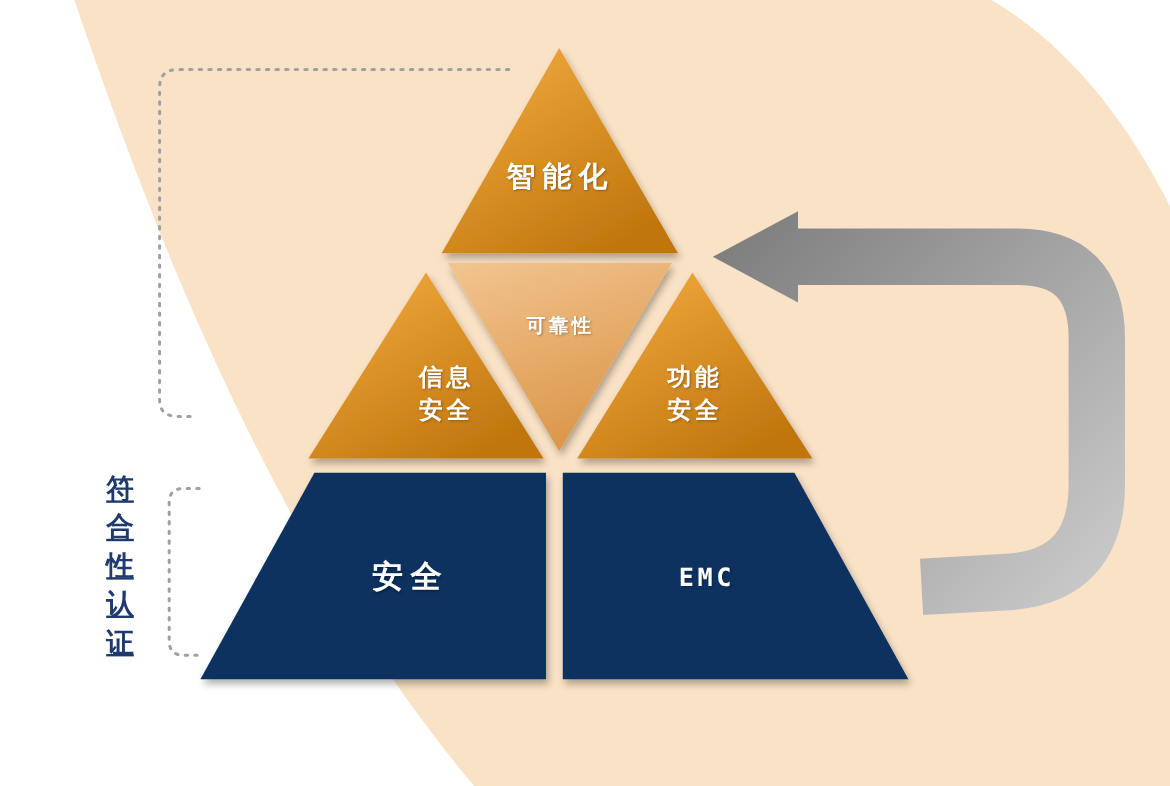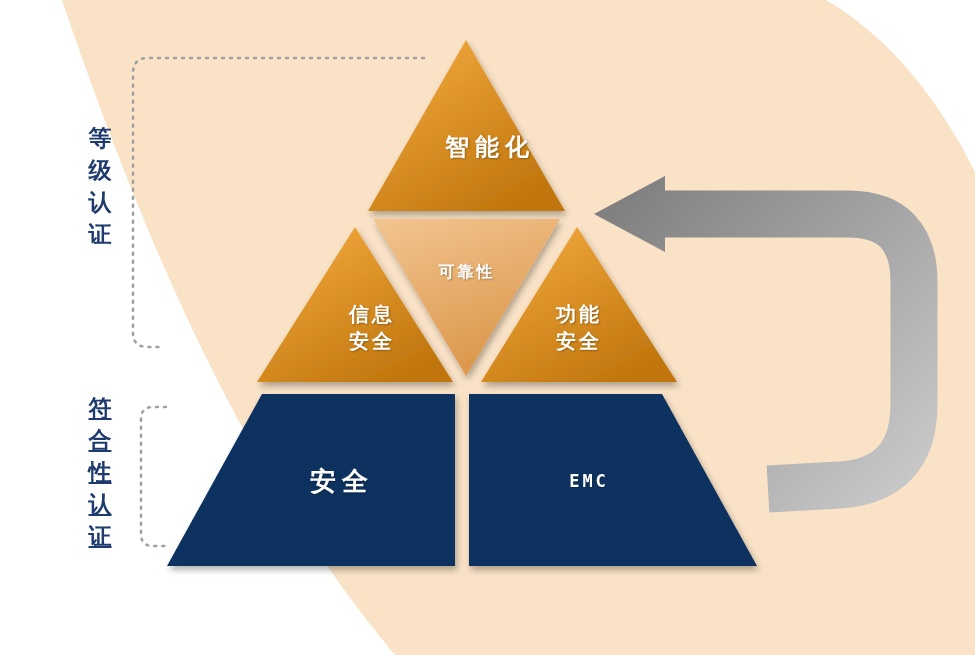--- a/index.html
+++ b/index.html
@@ -13,25 +13,25 @@
   svg.layer{position:absolute;left:0;top:0;width:975px;height:655px;}
   .lbl{
     position:absolute;
     transform:translate(-50%,-50%);
     color:#ffffff;
     font-weight:700;
     text-align:center;
     white-space:nowrap;
     text-shadow:1px 1px 2px rgba(0,0,0,0.30);
   }
-  .lbl-top{font-size:24px;letter-spacing:6px;margin-left:23px;}
+  .lbl-top{font-size:24px;letter-spacing:6px;}
   .lbl-mid{font-size:20px;letter-spacing:3px;line-height:27px;}
   .lbl-mid2{font-size:16px;letter-spacing:3px;}
   .lbl-base{font-size:26px;letter-spacing:6px;}
-  .lbl-emc{font-size:17px;letter-spacing:3px;font-family:"DejaVu Sans Mono","Liberation Mono",monospace;text-align:right;}
+  .lbl-emc{font-size:21px;letter-spacing:3px;font-family:"DejaVu Sans Mono","Liberation Mono",monospace;text-align:right;}
   .v-lbl{
     position:absolute;
     width:28px;
     color:#1e3a6e;
     font-weight:700;
     font-size:23px;
     line-height:32px;
     text-align:center;
     word-break:break-all;
   }
@@ -90,17 +90,16 @@
 
   <div class="lbl lbl-mid" style="left:579px;top:328px;">
     <div>功能</div>
     <div>安全</div>
   </div>
 
   <div class="lbl lbl-base" style="left:342px;top:481px;">安全</div>
 
   <div class="lbl lbl-emc" style="left:589px;top:481px;">EMC</div>
 
-  <div class="v-lbl" style="left:86px;top:122px;">等级认证</div>
 
   <div class="v-lbl" style="left:86px;top:392px;text-decoration:underline;">符合性认证</div>
 
 </div>
 
 </body></html>

